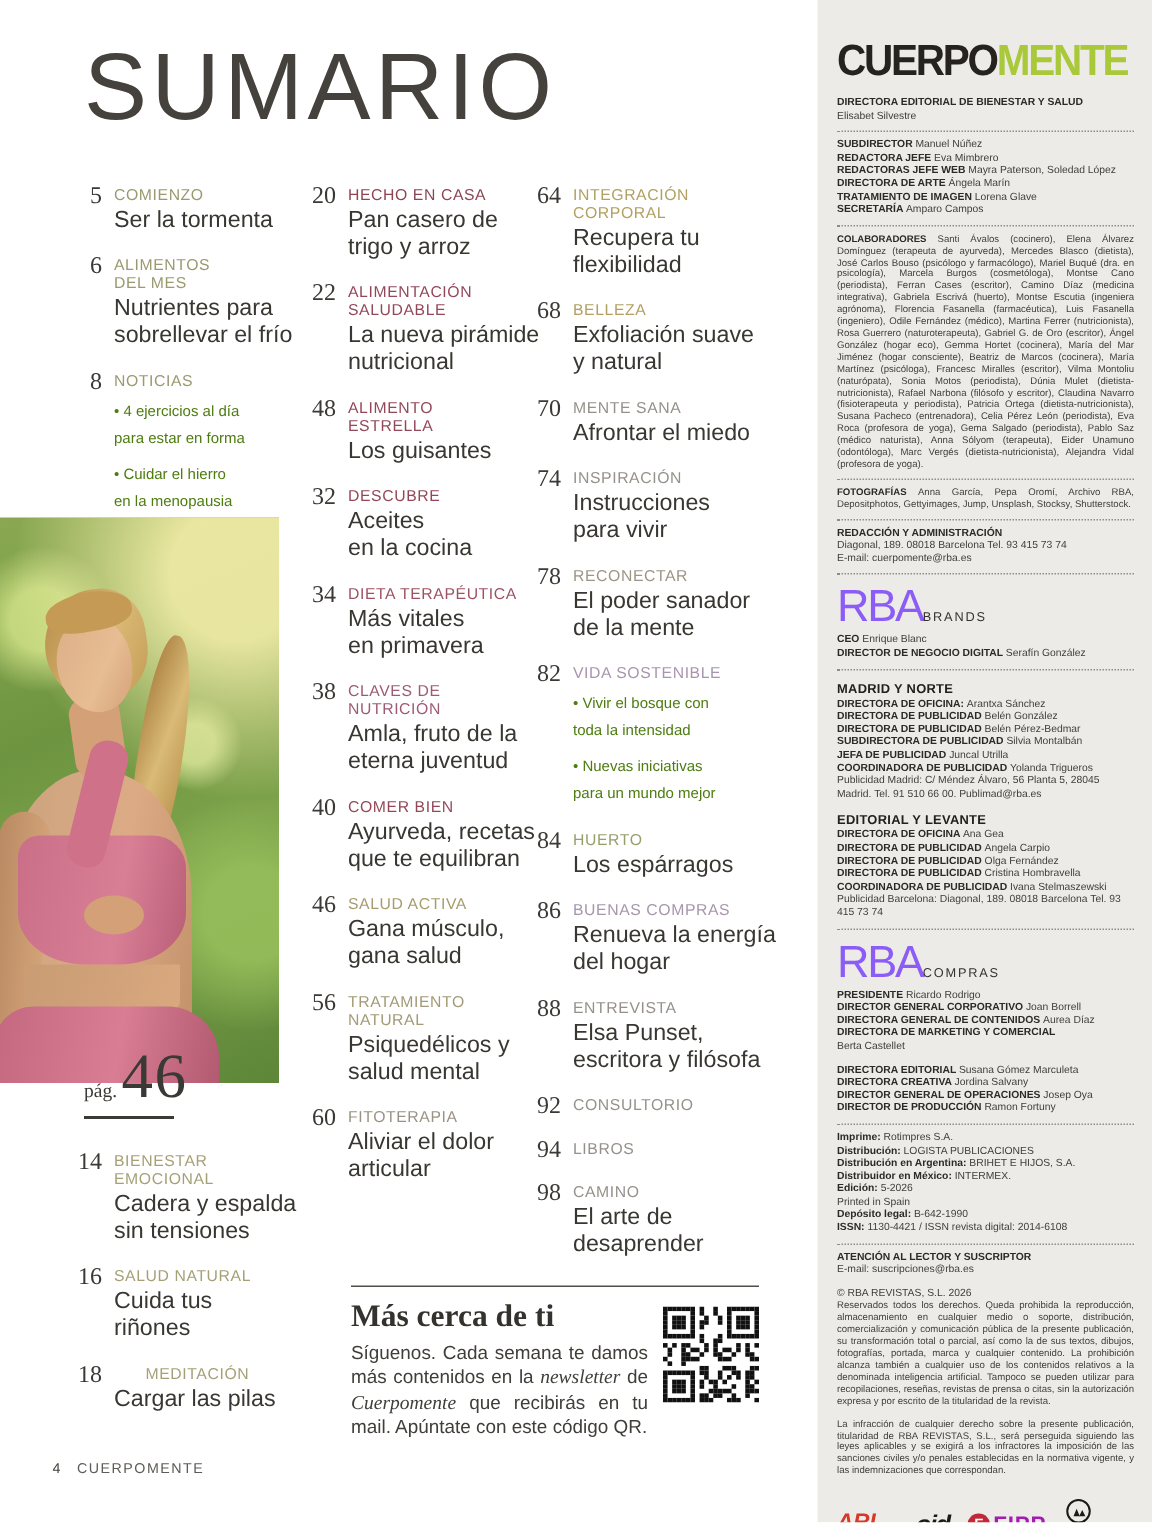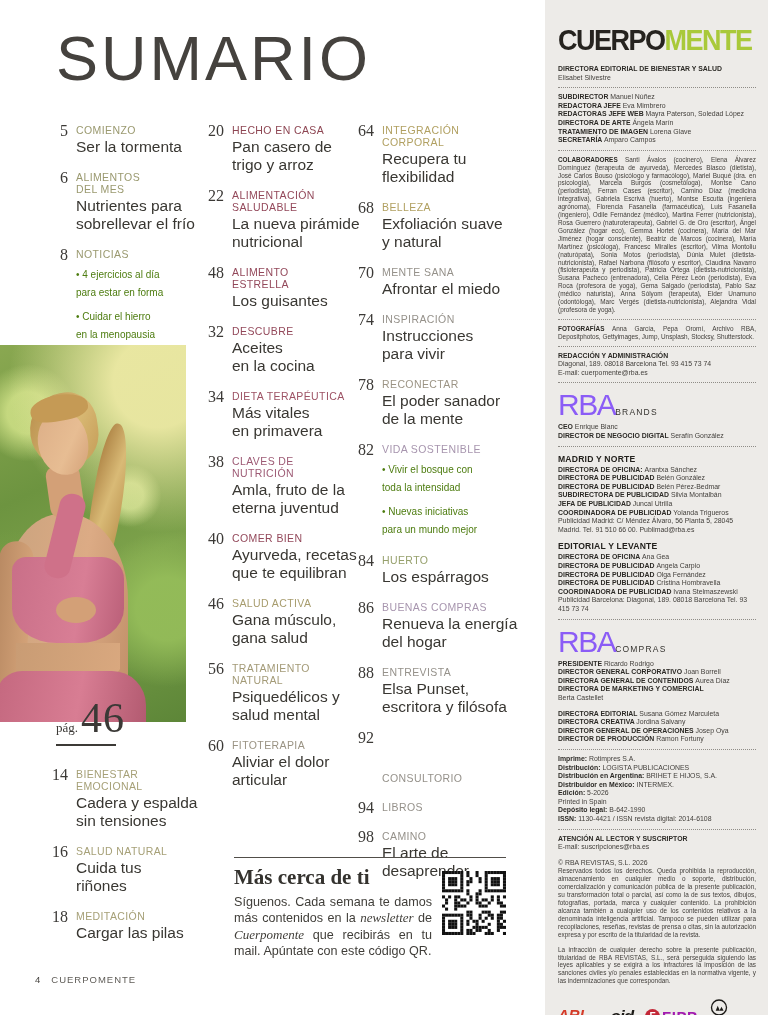--- a/index.html
+++ b/index.html
@@ -165,21 +165,21 @@
           <span class="toc-num">16</span>
           <div class="toc-body">
             <div class="toc-cat" style="color: rgb(166, 160, 119);">SALUD NATURAL</div>
             <div class="toc-title">Cuida tus
 riñones</div>
           </div>
         </div>
         <div class="toc-entry">
           <span class="toc-num">18</span>
           <div class="toc-body">
-            <div class="toc-cat" style="color: rgb(166, 160, 119);">MEDITACIÓN</div>
+            <div class="toc-cat" style="color: rgb(166, 160, 119); margin-left: 21px;">MEDITACIÓN</div>
             <div class="toc-title">Cargar las pilas</div>
           </div>
         </div>
       </div>
     <div id="col2" class="toc-col">
         <div class="toc-entry">
           <span class="toc-num">20</span>
           <div class="toc-body">
             <div class="toc-cat" style="color: rgb(141, 69, 82);">HECHO EN CASA</div>
             <div class="toc-title">Pan casero de
@@ -332,21 +332,21 @@
           <span class="toc-num">88</span>
           <div class="toc-body">
             <div class="toc-cat" style="color: rgb(149, 145, 138);">ENTREVISTA</div>
             <div class="toc-title">Elsa Punset,
 escritora y filósofa</div>
           </div>
         </div>
         <div class="toc-entry">
           <span class="toc-num">92</span>
           <div class="toc-body">
-            <div class="toc-cat" style="color: rgb(149, 145, 138); margin-top: 41px;">CONSULTORIO</div>
+            <div class="toc-cat" style="color: rgb(149, 145, 138);">CONSULTORIO</div>
           </div>
         </div>
         <div class="toc-entry">
           <span class="toc-num">94</span>
           <div class="toc-body">
             <div class="toc-cat" style="color: rgb(149, 145, 138);">LIBROS</div>
           </div>
         </div>
         <div class="toc-entry">
           <span class="toc-num">98</span>

